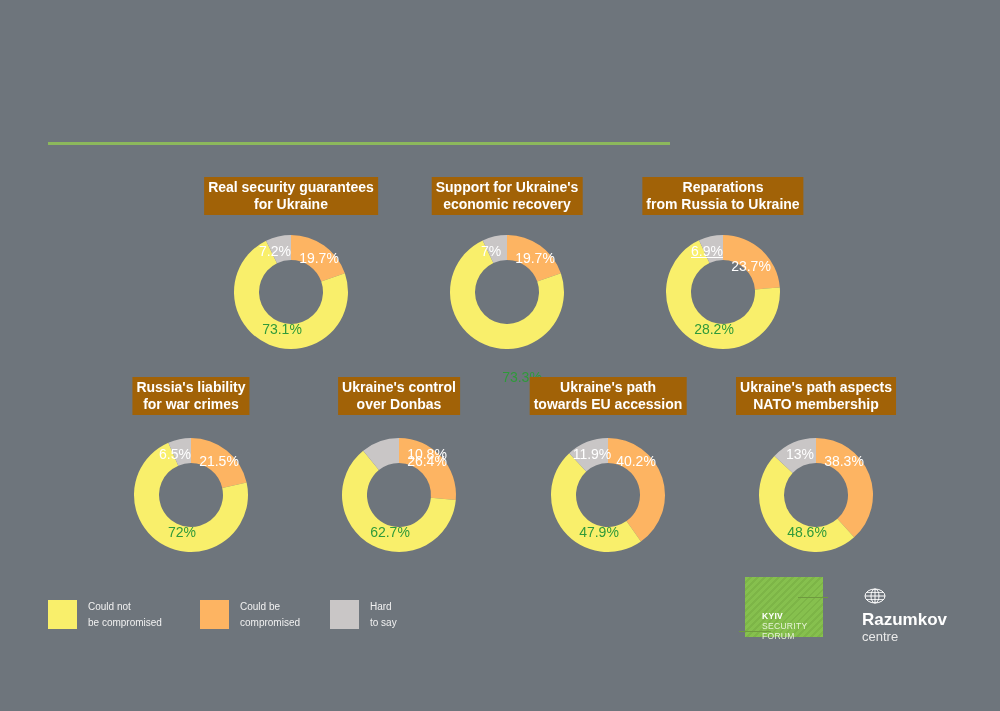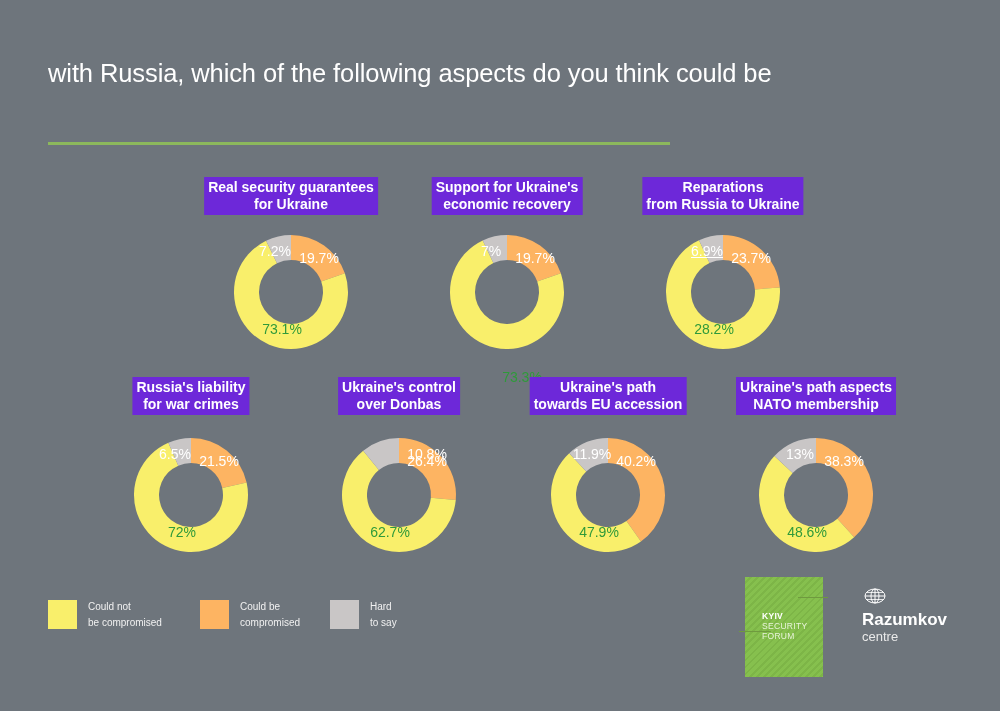--- a/index.html
+++ b/index.html
@@ -14,21 +14,21 @@
       font-size: 25.5px; line-height: 30px; color: #ffffff;
       letter-spacing: -0.1px;
     }
     .title-line { display: block; white-space: nowrap; }
     .underline {
       position: absolute; left: 48px; top: 142px; width: 622px; height: 3px;
       background: #8cb85c;
     }
     .card { position: absolute; width: 0; height: 0; }
     .label-box {
-      position: absolute; background: #6d28d9; color: #ffffff;
+      position: absolute; background: #a16207; color: #ffffff;
       font-size: 14px; line-height: 17px; text-align: center;
       padding: 2px 4px; white-space: nowrap;
       transform: translateX(-50%); font-weight: bold;
     }
     .label-line { display: block; }
     svg.donut { position: absolute; overflow: visible; }
     .pct {
       position: absolute; font-size: 14px; line-height: 16px; white-space: nowrap;
       transform: translate(-50%, -50%);
     }
@@ -36,21 +36,21 @@
     .pct.green { color: #2f9a3a; }
     .legend { position: absolute; left: 48px; top: 600px; height: 32px; }
     .legend-item { position: absolute; top: 0; height: 32px; }
     .swatch { position: absolute; left: 0; top: 0; width: 29px; height: 29px; }
     .legend-text {
       position: absolute; left: 40px; top: -1px; font-size: 10px; line-height: 16px;
       color: #f1f1f1; white-space: nowrap;
     }
     .legend-text span { display: block; }
     .ksf-logo {
-      position: absolute; left: 745px; top: 577px; width: 78px; height: 100px;
+      position: absolute; left: 745px; top: 577px; width: 78px; height: 60px;
       background: repeating-linear-gradient(135deg, #86c04e 0px, #86c04e 3px, #7db547 3px, #7db547 5px);
     }
     .ksf-line1 { position: absolute; left: 53px; top: 20px; width: 30px; height: 1px; background: #6f9a3f; }
     .ksf-line2 { position: absolute; left: -6px; top: 54px; width: 32px; height: 1px; background: #6f9a3f; }
     .ksf-text {
       position: absolute; left: 17px; top: 34px; font-size: 8.5px; line-height: 10px;
       color: #e8f3da; letter-spacing: 0.3px;
     }
     .ksf-text span { display: block; }
     .ksf-text .bold { font-weight: bold; color: #ffffff; }
@@ -61,21 +61,20 @@
       color: #ffffff; white-space: nowrap;
     }
     .raz-sub {
       position: absolute; left: 0; top: 41px; font-size: 13px; color: #eaeaea; white-space: nowrap;
     }
   </style>
 </head>
 <body>
 
 <div class="title">
-  <span class="title-line">with Russia, which of the following aspects do you think could be</span>
 </div>
 <div class="underline"></div>
 
 <div id="charts">
   <div class="card"></div>
   <div class="card"></div>
   <div class="card"></div>
   <div class="card"></div>
   <div class="card"></div>
   <div class="card"></div>
@@ -156,21 +155,21 @@
 <div class="label-box" style="left: 723px; top: 177px;">
     <span class="label-line">Reparations</span>
     <span class="label-line">from Russia to Ukraine</span>
   </div>
 <svg class="donut" width="1000" height="711" style="left: 0px; top: 0px;">
     <path d="M723,235 A57,57 0 0 1 779.816827088951,287.434021512945 L754.8971660850251,289.4366436563902 A32,32 0 0 0 723,260 Z" fill="#fdb462"></path>
     <path d="M779.816827088951,287.434021512945 A57,57 0 1 1 699.0326677436548,240.28378412418448 L709.5446555753851,262.9663349469106 A32,32 0 1 0 754.8971660850251,289.4366436563902 Z" fill="#f9ef6b"></path>
     <path d="M699.0326677436548,240.28378412418448 A57,57 0 0 1 722.9999999999999,235 L723,260 A32,32 0 0 0 709.5446555753851,262.9663349469106 Z" fill="#c9c6c6"></path>
   </svg>
 <div class="pct white" style="left: 707px; top: 251px; text-decoration: underline;">6.9%</div>
-<div class="pct white" style="left: 751px; top: 258px;">23.7%</div>
+<div class="pct white" style="left: 751px; top: 266px;">23.7%</div>
 <div class="pct green" style="left: 714px; top: 329px;">28.2%</div>
 <div class="label-box" style="left: 191px; top: 377px;">
     <span class="label-line">Russia's liability</span>
     <span class="label-line">for war crimes</span>
   </div>
 <svg class="donut" width="1000" height="711" style="left: 0px; top: 0px;">
     <path d="M191,438 A57,57 0 0 1 246.6272554305086,482.56583524039706 L222.22933638203992,488.0194162753106 A32,32 0 0 0 191,463 Z" fill="#fdb462"></path>
     <path d="M246.6272554305086,482.56583524039706 A57,57 0 1 1 168.36257023381748,442.68798633601307 L178.291267499687,465.6318519781126 A32,32 0 1 0 222.22933638203992,488.0194162753106 Z" fill="#f9ef6b"></path>
     <path d="M168.36257023381748,442.68798633601307 A57,57 0 0 1 191,438 L191,463 A32,32 0 0 0 178.291267499687,465.6318519781126 Z" fill="#c9c6c6"></path>
   </svg>

